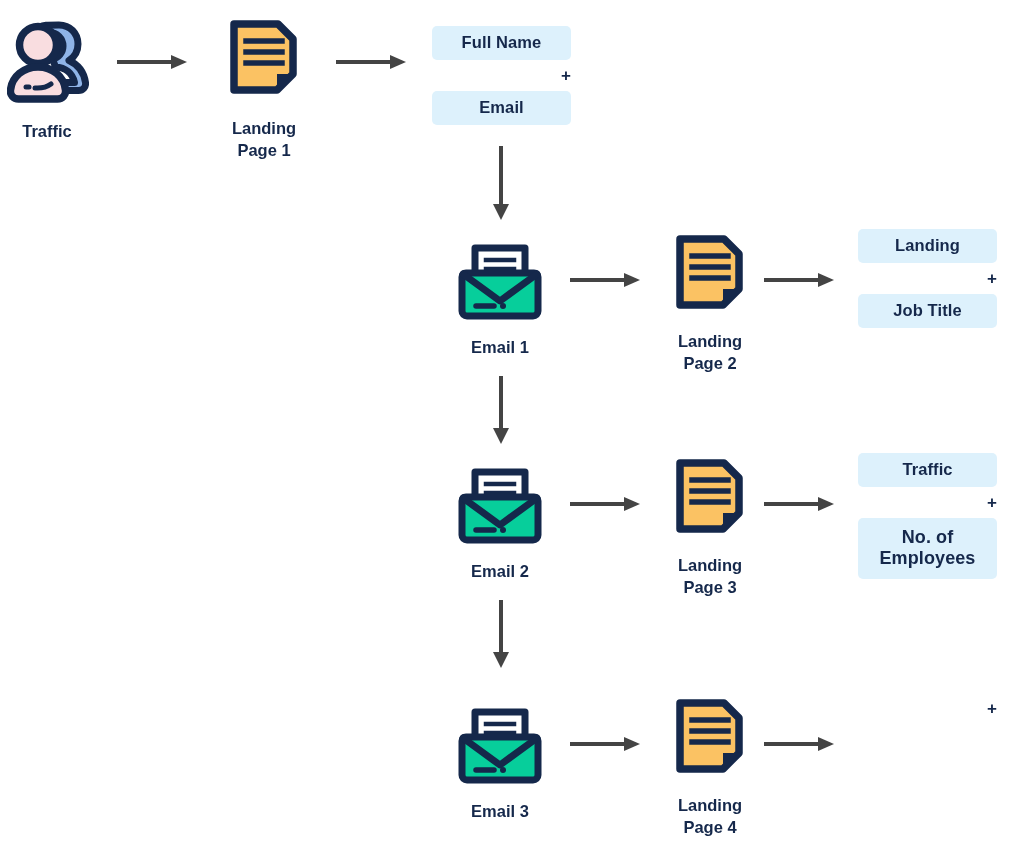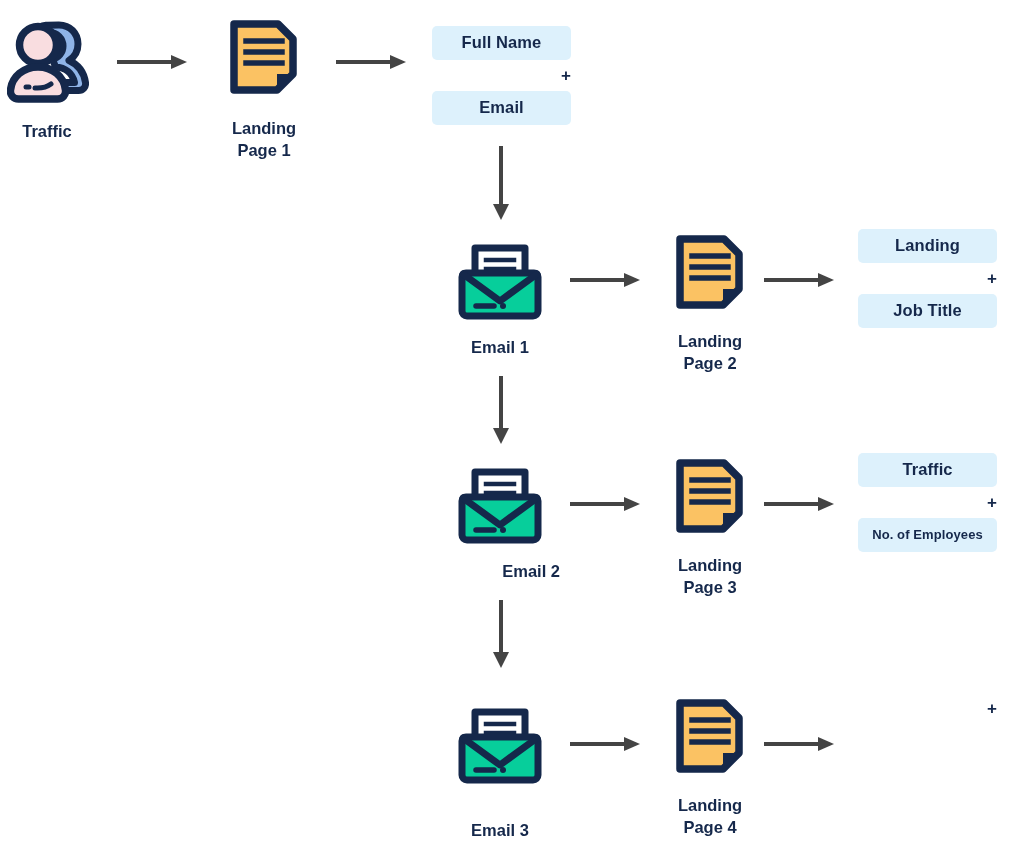--- a/index.html
+++ b/index.html
@@ -40,21 +40,21 @@
     width: 139px;
     background: #ddf1fc;
     border-radius: 5px;
     color: #15284b;
     font-weight: bold;
     font-size: 16.5px;
     text-align: center;
     padding: 7px 4px 8px;
     letter-spacing: .1px;
   }
-  .field-box.small { font-size: 13px; padding: 9px 0 10px; }
+  .field-box.small { font-size: 18px; padding: 9px 0 10px; }
   .field-plus {
     color: #15284b;
     font-weight: bold;
     font-size: 17px;
     line-height: 1;
     padding: 7px 0 7px;
   }
 
   
   .arrow-h, .arrow-v { position: absolute; }
@@ -183,21 +183,21 @@
     <svg width="84" height="78" viewBox="0 0 84 78">
       <path d="M17 5 h50 v34 h-50 z" fill="#ffffff" stroke="#15284b" stroke-width="7" stroke-linejoin="round"></path>
       <line x1="28" y1="17" x2="56" y2="17" stroke="#15284b" stroke-width="4.5" stroke-linecap="square"></line>
       <line x1="28" y1="26" x2="56" y2="26" stroke="#15284b" stroke-width="4.5" stroke-linecap="square"></line>
       <path d="M8 30 h68 a4 4 0 0 1 4 4 v34 a5 5 0 0 1 -5 5 h-66 a5 5 0 0 1 -5 -5 v-34 a4 4 0 0 1 4 -4 z" fill="#07ce9b" stroke="#15284b" stroke-width="7" stroke-linejoin="round"></path>
       <path d="M5 31 l37 27 l37 -27" fill="none" stroke="#15284b" stroke-width="7" stroke-linejoin="round" stroke-linecap="round"></path>
       <line x1="18" y1="63" x2="36" y2="63" stroke="#15284b" stroke-width="5.5" stroke-linecap="round"></line>
       <circle cx="45" cy="63" r="3" fill="#15284b"></circle>
     </svg>
   </div>
-  <div class="node-label" style="left:440px; top:561px; width:120px;text-align:right;">Email 2</div>
+  <div class="node-label" style="left:440px; top:561px; width:120px;">Email 2</div>
 
   <div class="arrow-h" style="left:570px; top:496px;">
     <svg width="72" height="16" viewBox="0 0 72 16">
       <line x1="0" y1="8" x2="56" y2="8" stroke="#444444" stroke-width="4"></line>
       <polygon points="54,1 70,8 54,15" fill="#444444"></polygon>
     </svg>
   </div>
 
   <div class="icon-wrap" style="left:676px; top:459px;">
     <svg width="67" height="90" viewBox="0 0 67 90">
@@ -235,21 +235,21 @@
     <svg width="84" height="78" viewBox="0 0 84 78">
       <path d="M17 5 h50 v34 h-50 z" fill="#ffffff" stroke="#15284b" stroke-width="7" stroke-linejoin="round"></path>
       <line x1="28" y1="17" x2="56" y2="17" stroke="#15284b" stroke-width="4.5" stroke-linecap="square"></line>
       <line x1="28" y1="26" x2="56" y2="26" stroke="#15284b" stroke-width="4.5" stroke-linecap="square"></line>
       <path d="M8 30 h68 a4 4 0 0 1 4 4 v34 a5 5 0 0 1 -5 5 h-66 a5 5 0 0 1 -5 -5 v-34 a4 4 0 0 1 4 -4 z" fill="#07ce9b" stroke="#15284b" stroke-width="7" stroke-linejoin="round"></path>
       <path d="M5 31 l37 27 l37 -27" fill="none" stroke="#15284b" stroke-width="7" stroke-linejoin="round" stroke-linecap="round"></path>
       <line x1="18" y1="63" x2="36" y2="63" stroke="#15284b" stroke-width="5.5" stroke-linecap="round"></line>
       <circle cx="45" cy="63" r="3" fill="#15284b"></circle>
     </svg>
   </div>
-  <div class="node-label" style="left:440px; top:801px; width:120px;margin-top:19px;">Email 3</div>
+  <div class="node-label" style="left:440px; top:801px; width:120px;">Email 3</div>
 
   <div class="arrow-h" style="left:570px; top:736px;">
     <svg width="72" height="16" viewBox="0 0 72 16">
       <line x1="0" y1="8" x2="56" y2="8" stroke="#444444" stroke-width="4"></line>
       <polygon points="54,1 70,8 54,15" fill="#444444"></polygon>
     </svg>
   </div>
 
   <div class="icon-wrap" style="left:676px; top:699px;">
     <svg width="67" height="90" viewBox="0 0 67 90">

